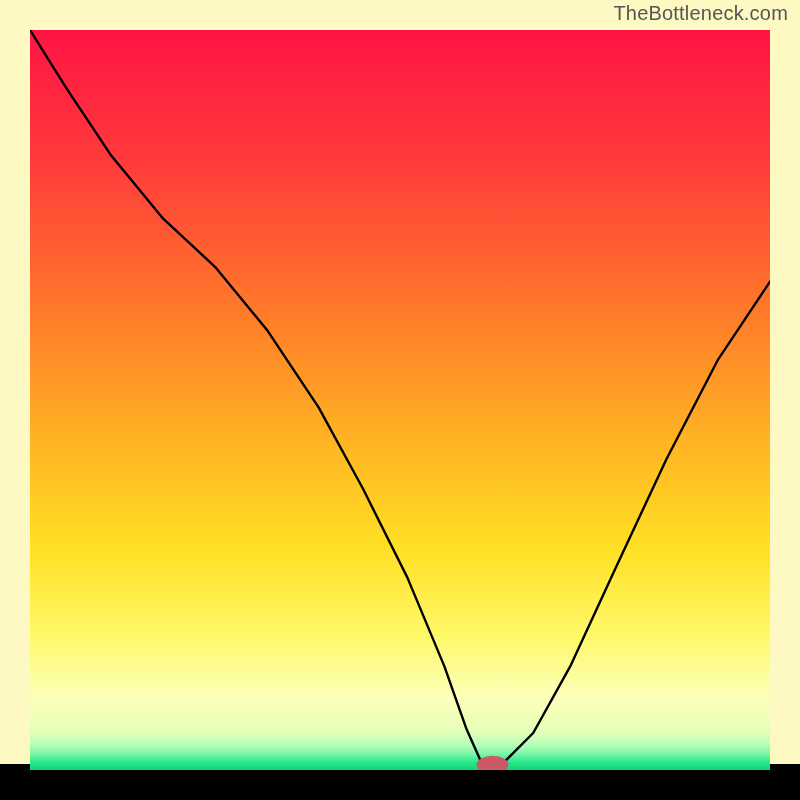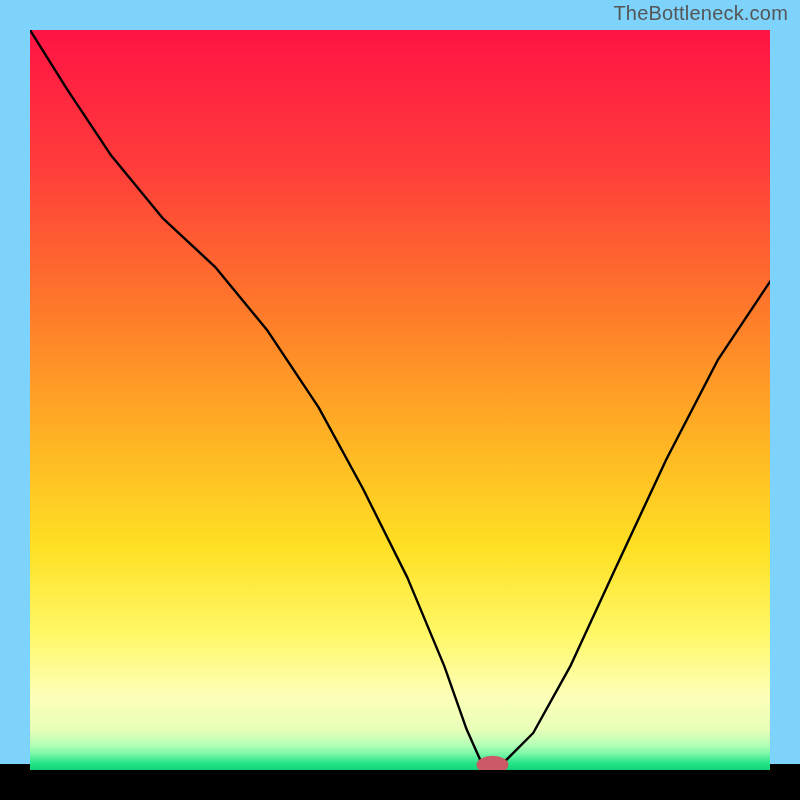--- a/index.html
+++ b/index.html
@@ -8,21 +8,21 @@
     width: 800px;
     height: 800px;
     background: #000;
     overflow: hidden;
     font-family: Arial, Helvetica, sans-serif;
   }
   .frame {
     position: relative;
     width: 800px;
     height: 764px;
-    background: #7dd3fc;
+    background: #fef9c3;
   }
   .watermark {
     position: absolute;
     top: 2px;
     right: 12px;
     color: #555;
     font-size: 20px;
     font-weight: 500;
     z-index: 10;
     letter-spacing: 0.2px;

